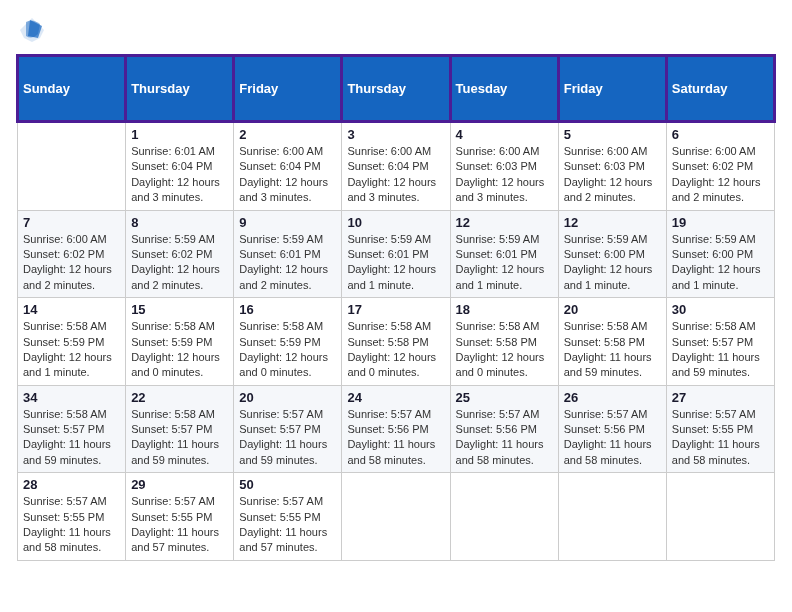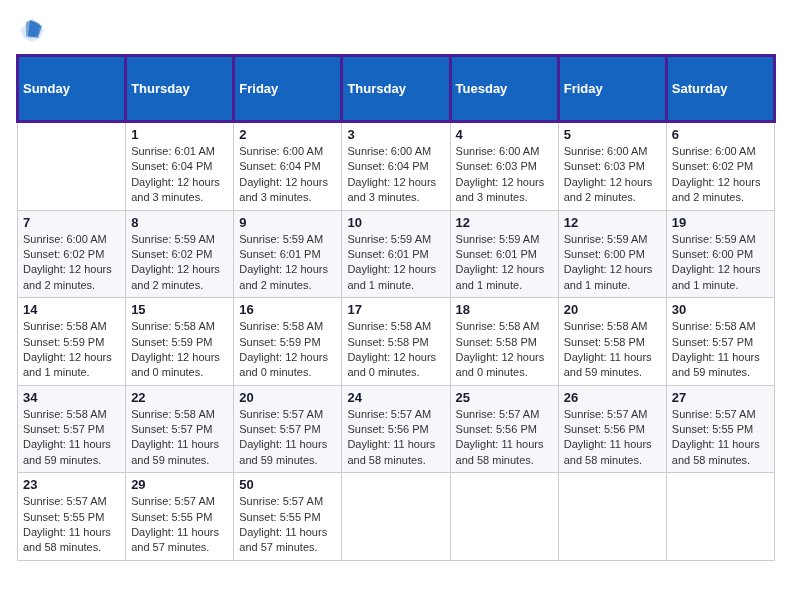--- a/index.html
+++ b/index.html
@@ -235,21 +235,21 @@
           <span class="day-number">26</span>
           <div class="day-info">Sunrise: 5:57 AM<br>Sunset: 5:56 PM<br>Daylight: 11 hours<br>and 58 minutes.</div>
         </td>
         <td>
           <span class="day-number">27</span>
           <div class="day-info">Sunrise: 5:57 AM<br>Sunset: 5:55 PM<br>Daylight: 11 hours<br>and 58 minutes.</div>
         </td>
       </tr>
       <tr>
         <td>
-          <span class="day-number">23</span>
+          <span class="day-number">28</span>
           <div class="day-info">Sunrise: 5:57 AM<br>Sunset: 5:55 PM<br>Daylight: 11 hours<br>and 58 minutes.</div>
         </td>
         <td>
           <span class="day-number">29</span>
           <div class="day-info">Sunrise: 5:57 AM<br>Sunset: 5:55 PM<br>Daylight: 11 hours<br>and 57 minutes.</div>
         </td>
         <td>
           <span class="day-number">50</span>
           <div class="day-info">Sunrise: 5:57 AM<br>Sunset: 5:55 PM<br>Daylight: 11 hours<br>and 57 minutes.</div>
         </td>

